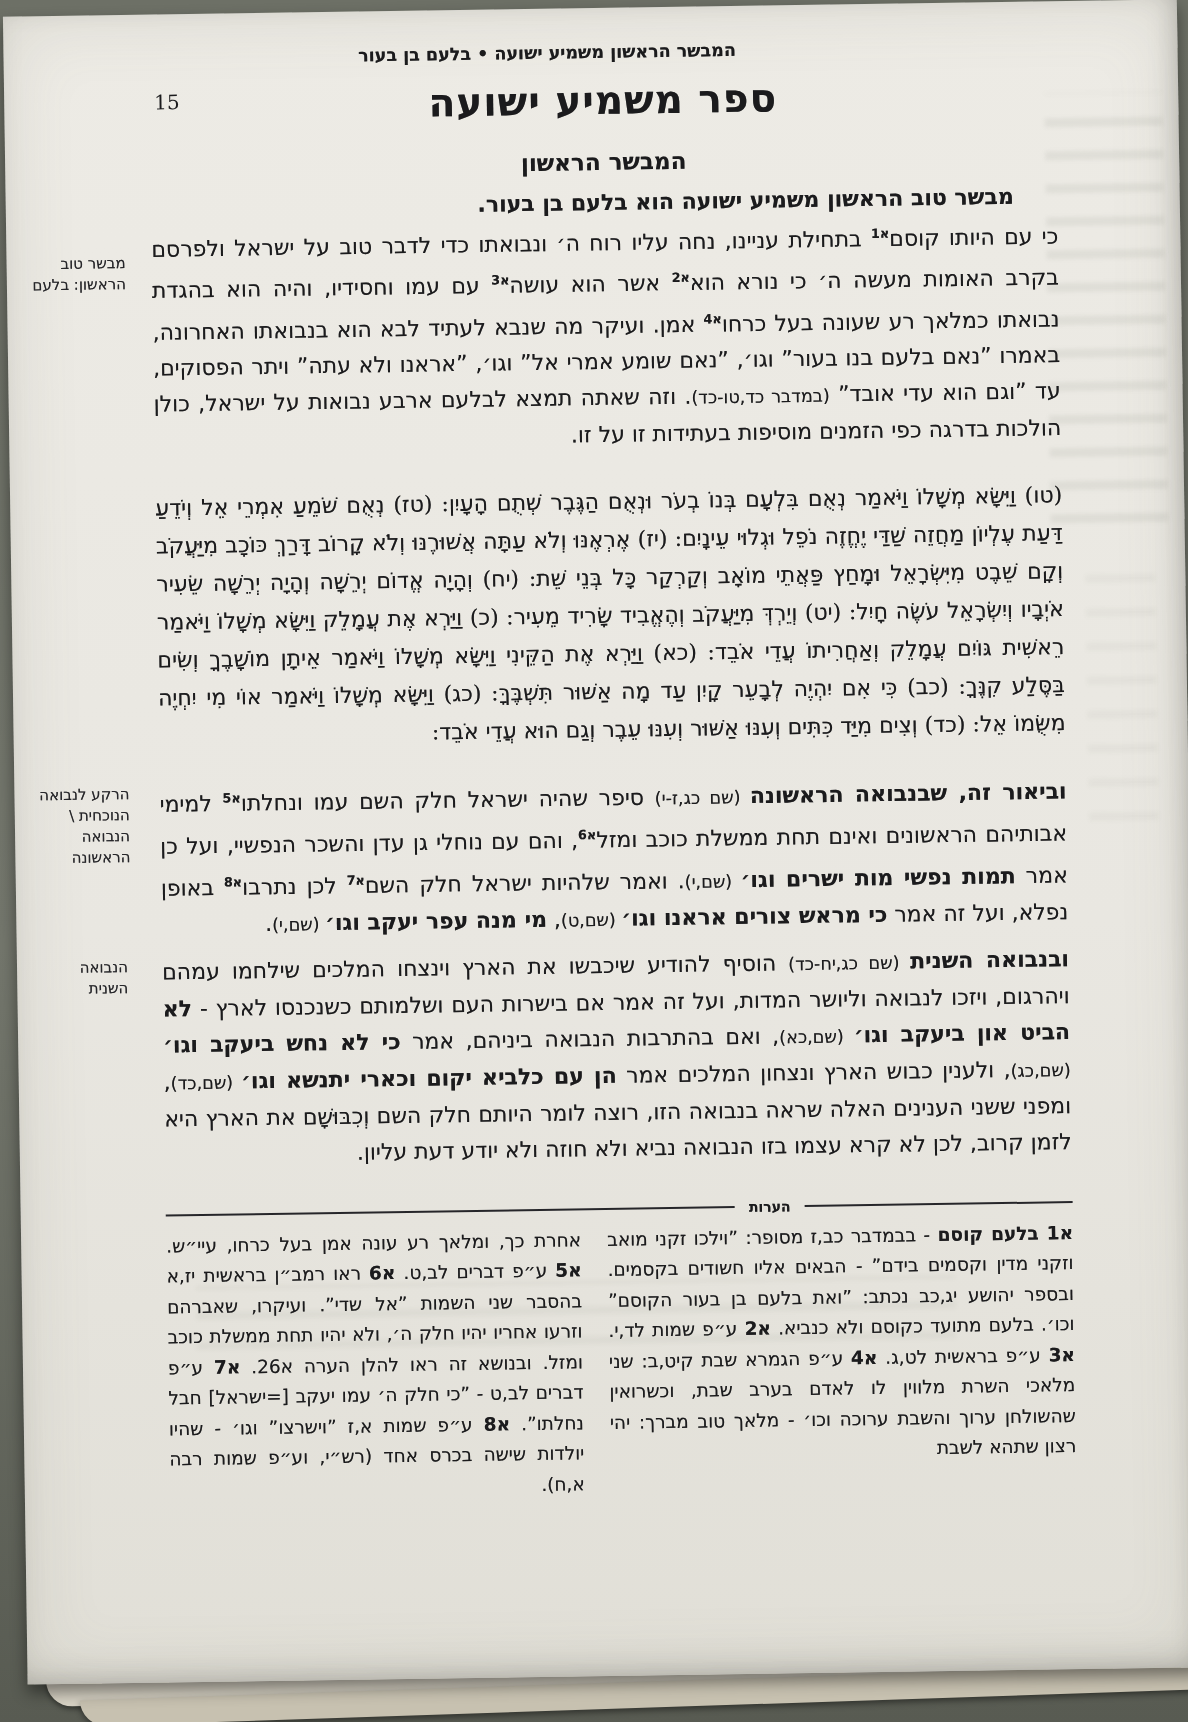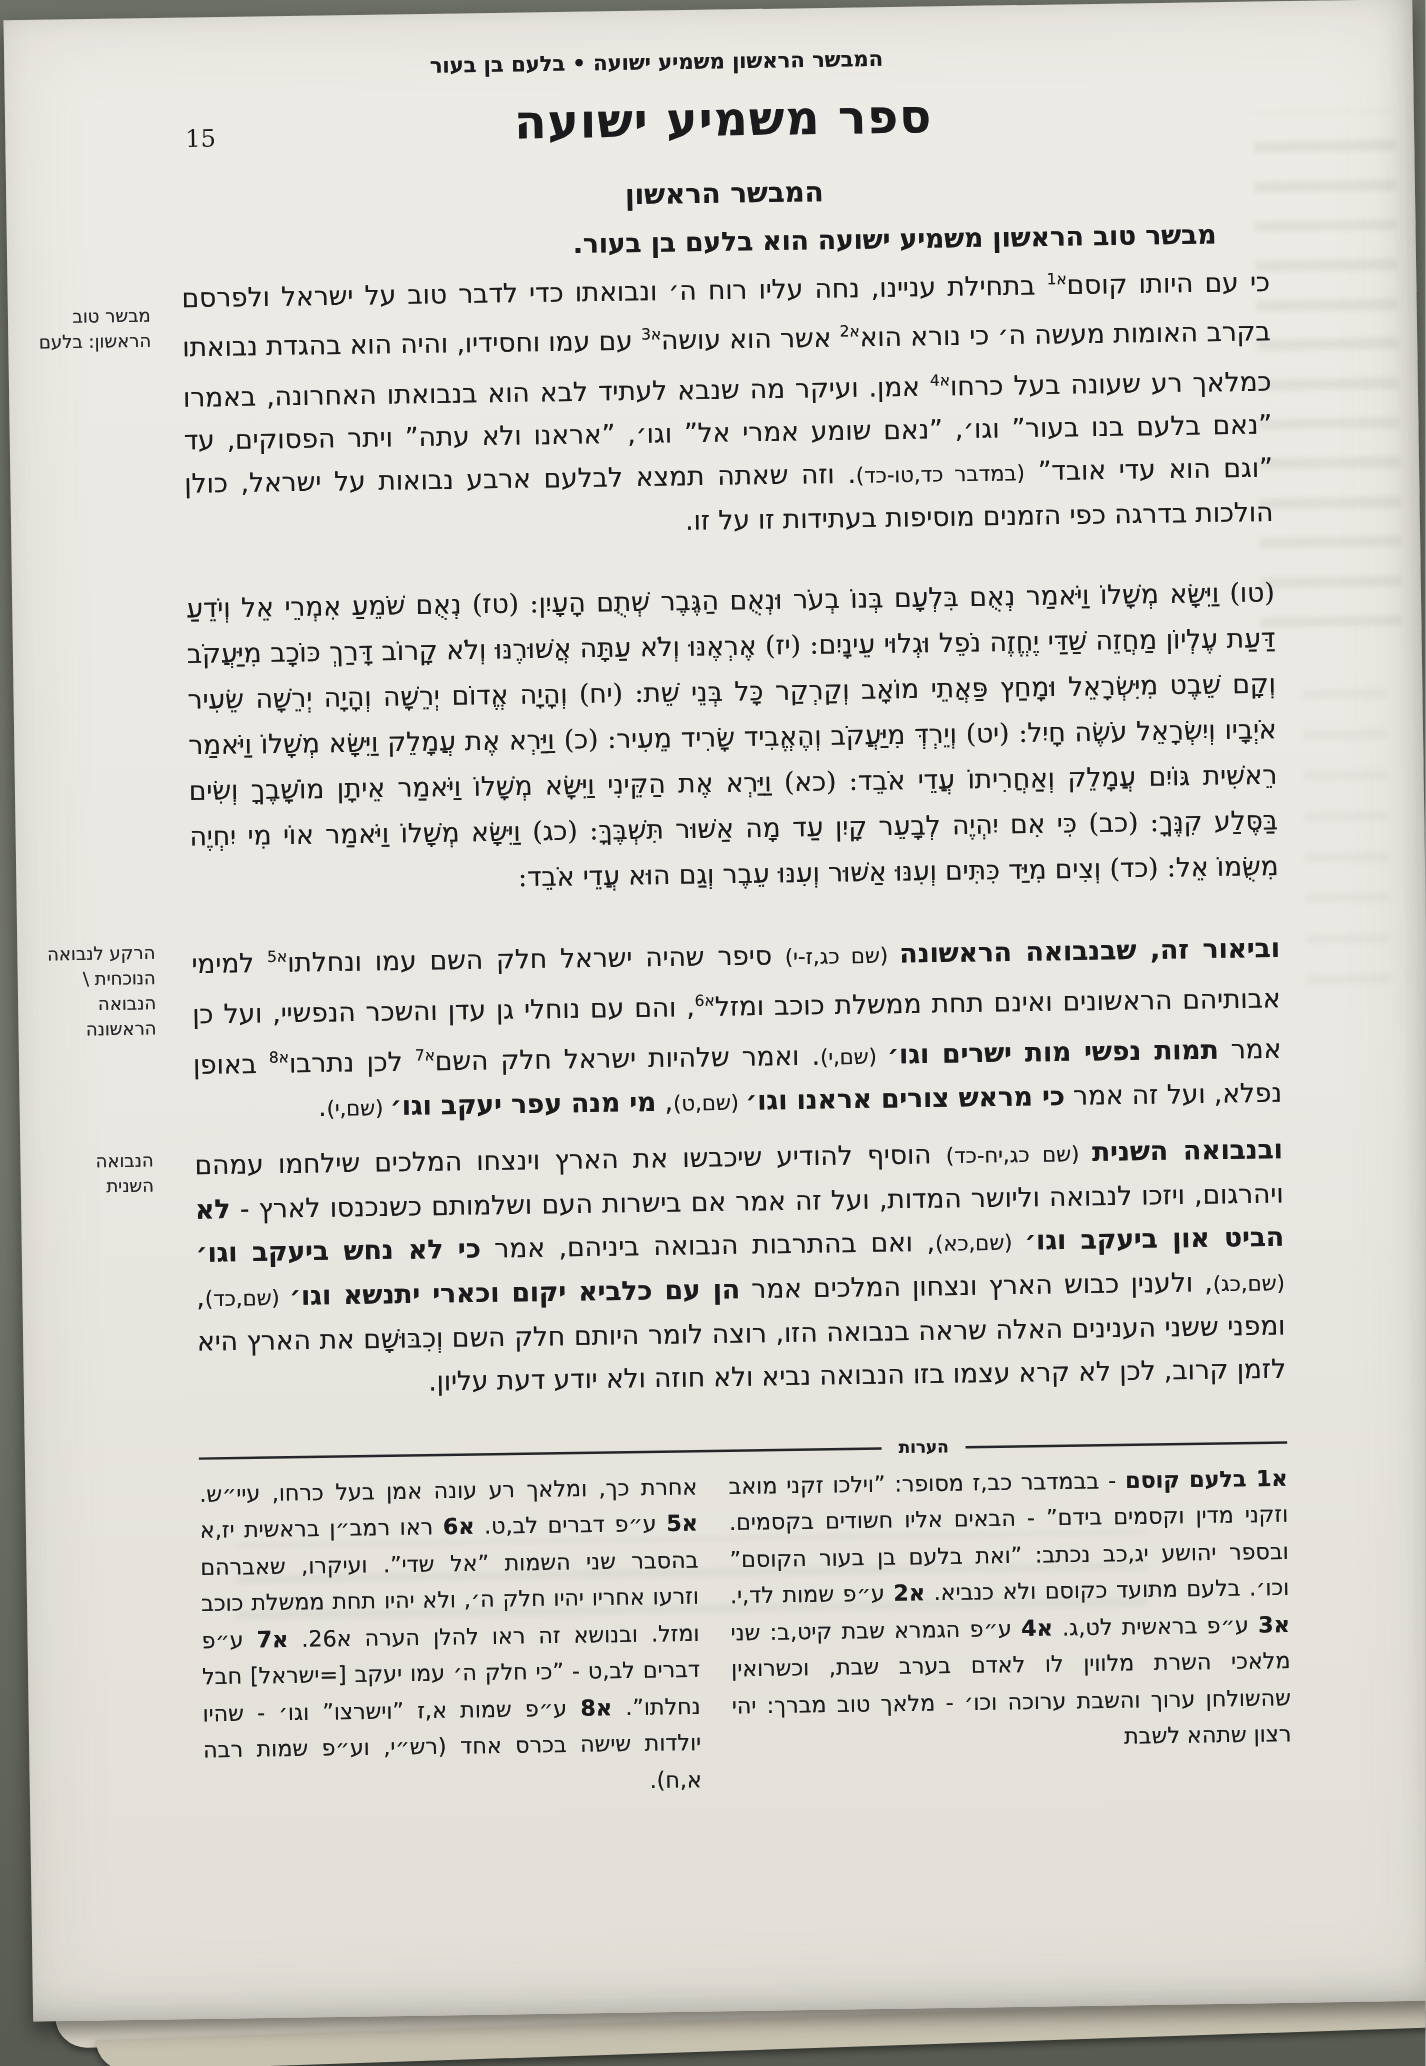--- a/index.html
+++ b/index.html
@@ -28,32 +28,32 @@
   .ghost1{right:16px;top:92px;width:118px;height:430px;opacity:.55;
     background:repeating-linear-gradient(0deg,rgba(96,102,90,.16) 0 9px,transparent 9px 33px);}
   .ghost2{right:240px;top:1272px;width:760px;height:64px;opacity:.4;
     background:repeating-linear-gradient(0deg,rgba(96,102,90,.15) 0 8px,transparent 8px 30px);}
   .ghost3{right:30px;top:560px;width:70px;height:260px;opacity:.35;
     background:repeating-linear-gradient(0deg,rgba(96,102,90,.14) 0 8px,transparent 8px 34px);}
 
   .column{direction:rtl;margin:0 122px 0 145px;padding-top:34px;color:#1b1b1d;
     text-shadow:0 0 .4px rgba(20,20,20,.55);}
   .running-header{font-weight:bold;font-size:17.5px;text-align:center;position:relative;left:-55px;}
-  .page-number{position:absolute;left:150px;top:89px;font-family:"DejaVu Serif",serif;
+  .page-number{position:absolute;left:150px;top:76px;font-family:"DejaVu Serif",serif;
     font-size:20px;color:#1b1b1d;}
   .book-title{margin:16px 0 0;font-size:39px;font-weight:bold;text-align:center;letter-spacing:1px;}
   .section-heading{margin:26px 0 0;font-size:23px;font-weight:bold;text-align:center;}
   .lead{margin:10px 0 0;font-size:22px;line-height:35px;font-weight:bold;text-indent:44px;text-align:justify;}
   .body-par{margin:0;font-size:22px;line-height:36px;text-align:justify;position:relative;}
   .body-par.spaced{margin-top:26px;}
   .body-par.p3{margin-top:10px;}
   .verse-quote{margin:30px 0 0;font-size:22px;line-height:38px;text-align:justify;
     font-family:"DejaVu Serif","DejaVu Sans",serif;}
   .seg-b{font-weight:bold;}
-  .seg-sup{vertical-align:super;font-size:.58em;font-weight:normal;}
+  .seg-sup{vertical-align:super;font-size:.58em;font-weight:bold;}
   .seg-small{font-size:.8em;}
   .margin-note{position:absolute;left:-140px;width:114px;font-size:15px;line-height:21px;
     font-weight:normal;text-align:right;text-indent:0;color:#26262a;}
   .margin-note.n1{top:26px;}
   .margin-note.n2{top:2px;width:98px;left:-128px;}
   .margin-note.n3{top:2px;width:70px;left:-104px;}
   .fn-divider{margin-top:34px;display:flex;align-items:center;gap:14px;}
   .fn-divider .rule{border-top:2px solid #26262a;height:0;}
   .fn-divider .rule.r{width:268px;}
   .fn-divider .rule.l{flex:1;}

